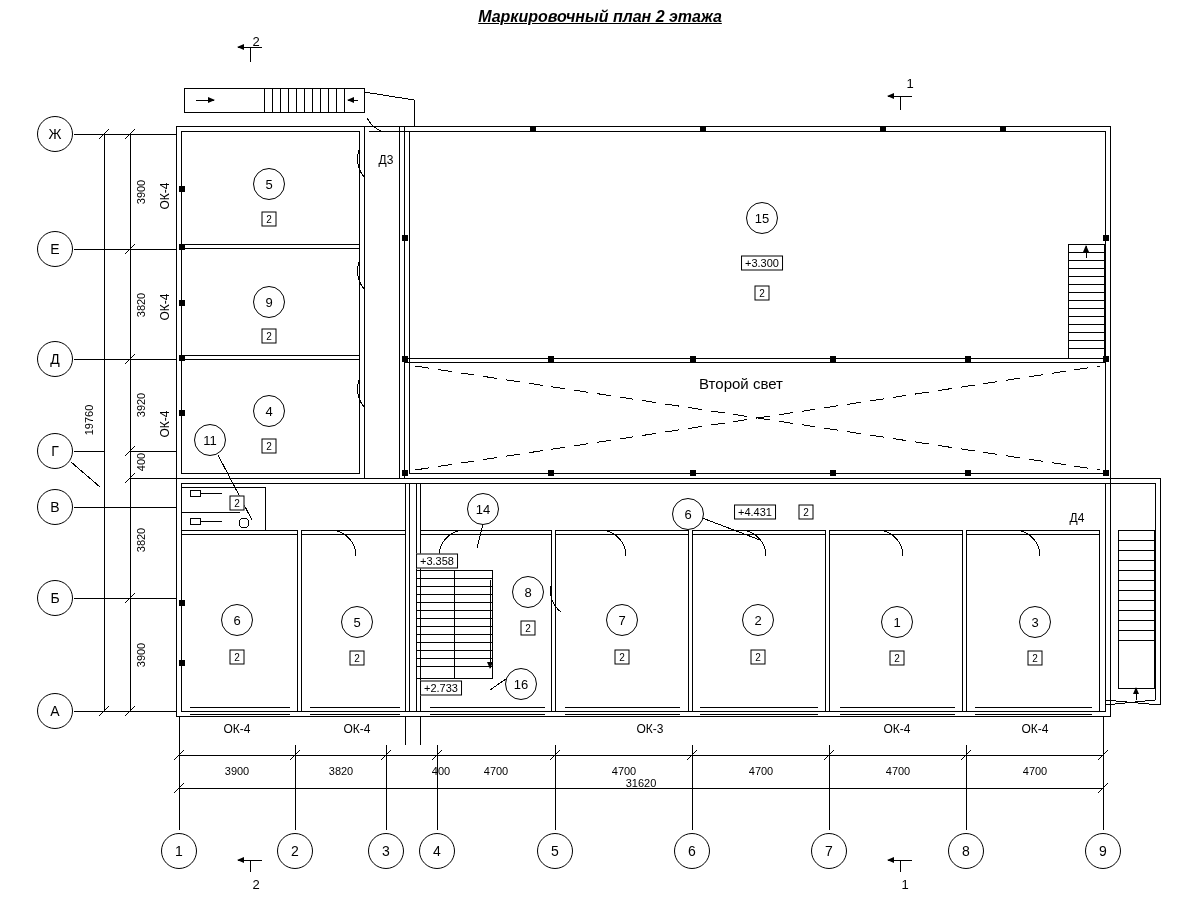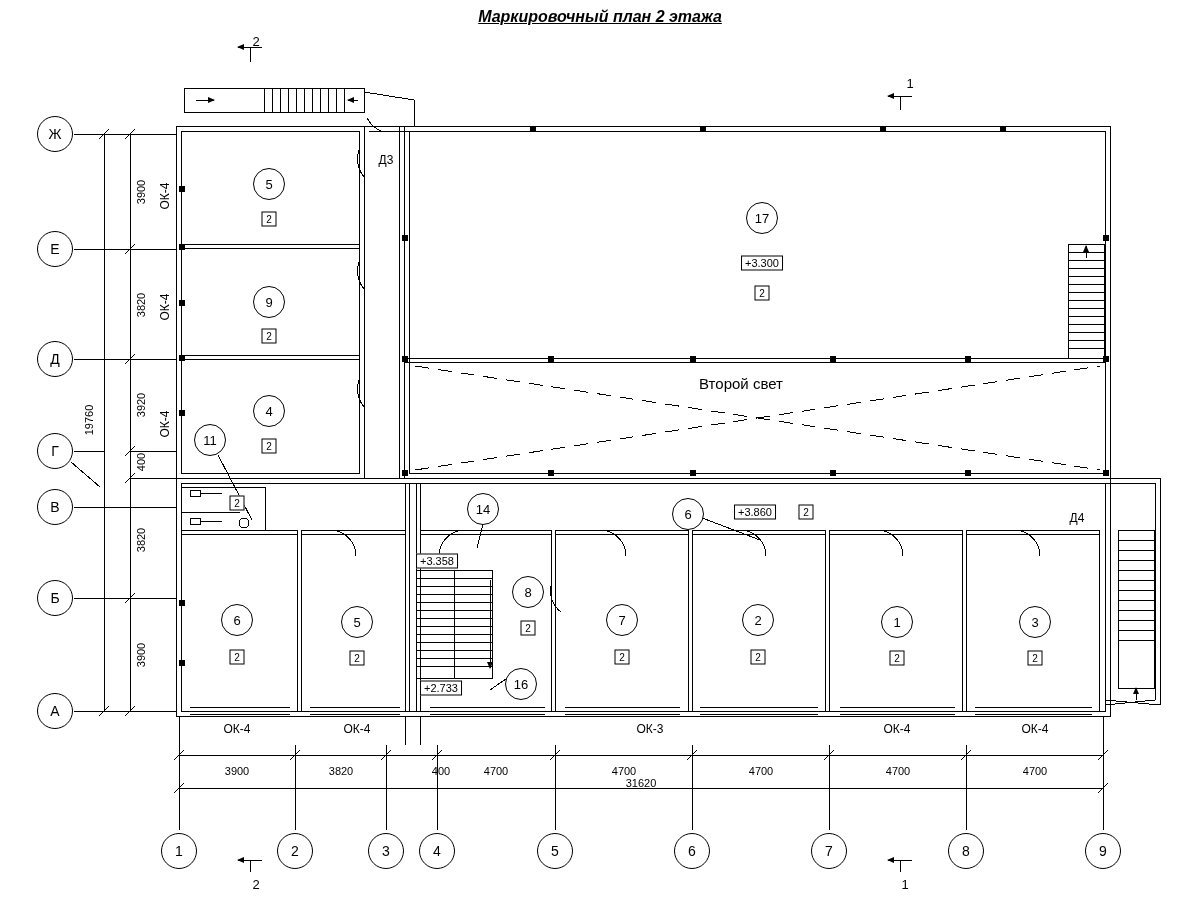--- a/index.html
+++ b/index.html
@@ -358,29 +358,29 @@
 
 <div class="room-num" style="left:269px;top:302px">9</div>
 <div class="tagsq" style="left:269px;top:336px">2</div>
 
 <div class="room-num" style="left:269px;top:411px">4</div>
 <div class="tagsq" style="left:269px;top:446px">2</div>
 
 <div class="room-num" style="left:210px;top:440px">11</div>
 <div class="tagsq" style="left:237px;top:503px">2</div>
 
-<div class="room-num" style="left:762px;top:218px">17</div>
+<div class="room-num" style="left:762px;top:218px">15</div>
 <div class="boxed" style="left:762px;top:263px">+3.300</div>
 <div class="tagsq" style="left:762px;top:293px">2</div>
 
 <div class="room-num" style="left:483px;top:509px">14</div>
 <div class="boxed" style="left:437px;top:561px">+3.358</div>
 
 <div class="room-num" style="left:688px;top:514px">6</div>
-<div class="boxed" style="left:755px;top:512px">+3.860</div>
+<div class="boxed" style="left:755px;top:512px">+4.431</div>
 <div class="tagsq" style="left:806px;top:512px">2</div>
 
 <div class="room-num" style="left:521px;top:684px">16</div>
 <div class="boxed" style="left:441px;top:688px">+2.733</div>
 
 <div class="room-num" style="left:528px;top:592px">8</div>
 <div class="tagsq" style="left:528px;top:628px">2</div>
 
 <div class="room-num" style="left:237px;top:620px">6</div>
 <div class="tagsq" style="left:237px;top:657px">2</div>

